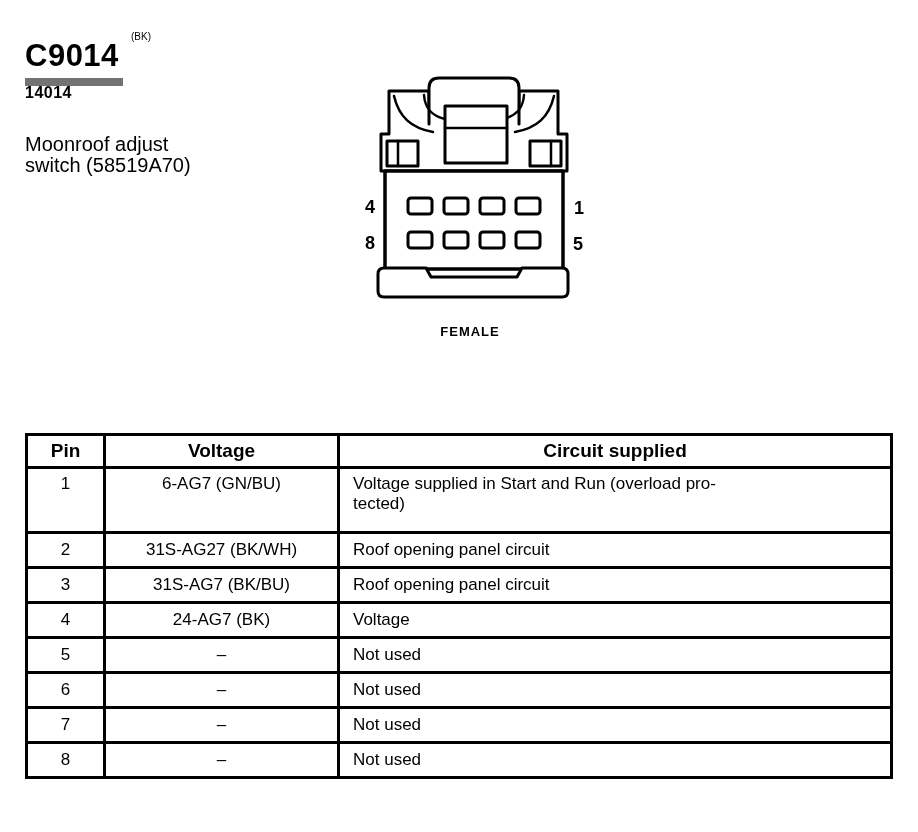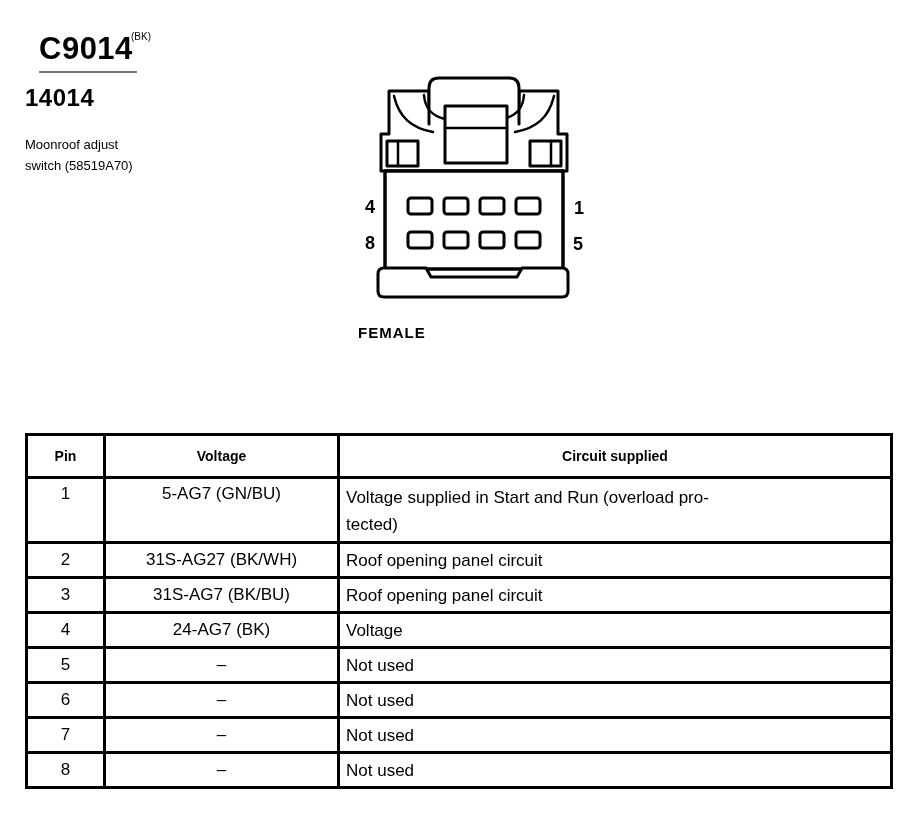--- a/index.html
+++ b/index.html
@@ -8,68 +8,69 @@
     background: #ffffff;
     font-family: "Liberation Sans", sans-serif;
     color: #000;
     position: relative;
     overflow: hidden;
   }
   .abs { position: absolute; }
 
   
   .connector-id {
-    left: 25px; top: 31px;
+    left: 25px; top: 38px;
     font-size: 31px; font-weight: bold; letter-spacing: 0.5px;
-    border-bottom: 2px solid #737373;
-    padding-bottom: 4px; padding-right: 4px; margin-left: 14px;
+    border-bottom: 8px solid #737373;
+    padding-bottom: 4px; padding-right: 4px;
   }
   .color-code {
     left: 131px; top: 31px;
     font-size: 10px; font-weight: normal;
   }
   .part-number {
     left: 25px; top: 84px;
-    font-size: 24px; font-weight: bold; letter-spacing: 0.5px;
+    font-size: 16px; font-weight: bold; letter-spacing: 0.5px;
   }
   .description {
     left: 25px; top: 134px;
-    font-size: 13px; line-height: 21px;
+    font-size: 20px; line-height: 21px;
     white-space: pre-line;
   }
 
   
   .connector-svg { left: 358px; top: 60px; }
   .female-label {
     left: 358px; top: 324px; width: 224px;
-    font-size: 15px; font-weight: bold; letter-spacing: 1px;
+    text-align: center;
+    font-size: 13px; font-weight: bold; letter-spacing: 1px;
   }
 
   
   table.pin-table {
     position: absolute; left: 25px; top: 433px;
     width: 868px;
     border-collapse: collapse;
     table-layout: fixed;
   }
   .pin-table th, .pin-table td {
     border: 3px solid #000;
     font-size: 17px;
     vertical-align: middle;
   }
   .pin-table th {
-    font-size: 14px; font-weight: bold;
-    height: 43px; text-align: center;
+    font-size: 19px; font-weight: bold;
+    height: 33px; text-align: center;
   }
   .pin-table td { height: 35px; }
   .pin-table tr.tall td { height: 65px; vertical-align: top; padding-top: 5px; }
   td.pin-cell, td.circuit-cell { text-align: center; }
   td.function-cell {
-    text-align: left; padding-left: 6px; padding-right: 6px;
-    white-space: pre-line; line-height: 27px;
+    text-align: left; padding-left: 13px; padding-right: 6px;
+    white-space: pre-line; line-height: 20px;
   }
   col.c-pin { width: 78px; }
   col.c-circuit { width: 234px; }
 
   svg text { font-family: "Liberation Sans", sans-serif; }
 </style>
 </head>
 <body>
 
 <div class="abs connector-id">C9014</div>
@@ -131,21 +132,21 @@
   <thead>
     <tr>
       <th>Pin</th>
       <th>Voltage</th>
       <th>Circuit supplied</th>
     </tr>
   </thead>
   <tbody>
     <tr class="tall">
       <td class="pin-cell">1</td>
-      <td class="circuit-cell">5-AG7 (GN/BU)</td>
+      <td class="circuit-cell">6-AG7 (GN/BU)</td>
       <td class="function-cell">Voltage supplied in Start and Run (overload pro-
 tected)</td>
     </tr>
     <tr>
       <td class="pin-cell">2</td>
       <td class="circuit-cell">31S-AG27 (BK/WH)</td>
       <td class="function-cell">Roof opening panel circuit</td>
     </tr>
     <tr>
       <td class="pin-cell">3</td>

